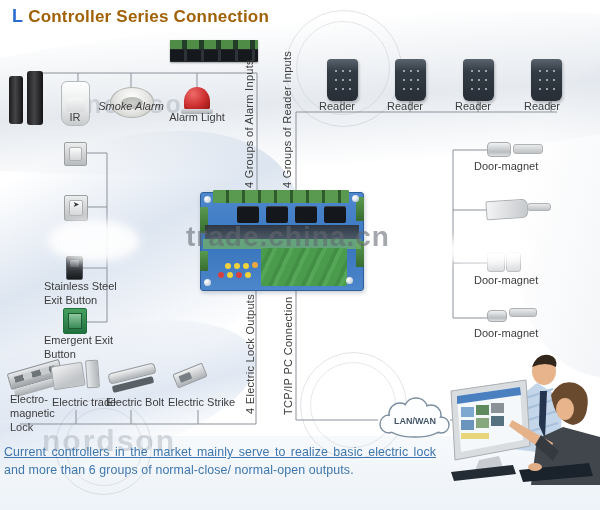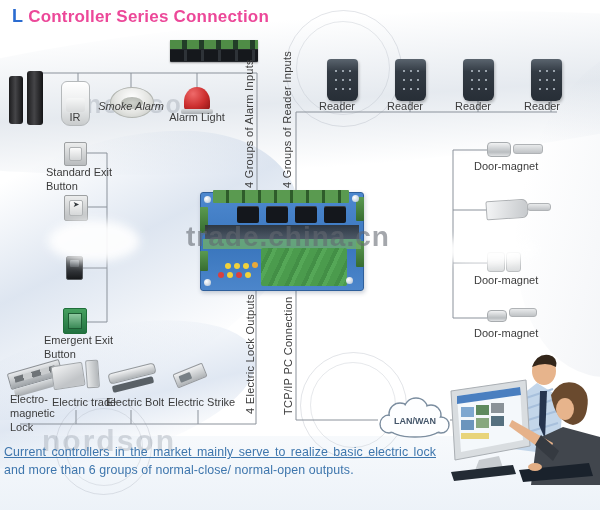--- a/index.html
+++ b/index.html
@@ -28,21 +28,21 @@
   .stamp .in{position:absolute;left:9%;top:9%;width:80%;height:80%;
              border:1px solid rgba(165,172,182,.28);border-radius:50%;}
   .wm-brand{position:absolute;color:rgba(152,160,170,.38);font-weight:bold;letter-spacing:2px;}
   .wm-site{position:absolute;left:186px;top:221px;font-size:28px;font-weight:bold;
            color:rgba(98,104,112,.58);letter-spacing:1px;z-index:7;}
   .blob{position:absolute;background:#fff;filter:blur(5px);opacity:.92;border-radius:50%;z-index:6;}
 
   
   .title{left:12px;top:6px;font-size:17px;font-weight:bold;letter-spacing:.2px;z-index:4;}
   .title .lx{color:#2b6cd0;margin-right:5px;font-size:18px;}
-  .title .tx{color:#ec4899;}
+  .title .tx{color:#a16207;}
 
   
   .lbl{position:absolute;font-size:11px;color:#3c3c3c;line-height:1.25;z-index:5;}
   .ctr{text-align:center;}
   .vlabel{position:absolute;writing-mode:vertical-rl;transform:rotate(180deg);
           font-size:11px;color:#3c3c3c;text-align:center;letter-spacing:.3px;z-index:5;white-space:nowrap;}
 
   
   #wires{position:absolute;left:0;top:0;z-index:2;}
 
@@ -214,28 +214,28 @@
       <div class="pad"></div>
     </div>
   <div class="lbl ctr" style="left:315px;top:100px;width:44px;">Reader</div>
   <div class="lbl ctr" style="left:383px;top:100px;width:44px;">Reader</div>
   <div class="lbl ctr" style="left:451px;top:100px;width:44px;">Reader</div>
   <div class="lbl ctr" style="left:520px;top:100px;width:44px;">Reader</div>
 
   <div class="dev exbtn" style="left:64px;top:142px;width:21px;height:22px;">
       <div class="inb"></div>
     </div>
-  <div class="lbl" style="left:46px;top:166px;width:68px;">Standard Exit Button</div>
 
   <div class="dev exbtn" style="left:64px;top:195px;width:22px;height:24px;">
       <div class="inb"></div>
       <div class="exmark">➤</div>
     </div>
 
   <div class="dev stainless" style="left:66px;top:256px;width:15px;height:22px;"></div>
+  <div class="lbl" style="left:44px;top:280px;width:82px;">Stainless Steel Exit Button</div>
 
   <div class="dev embtn" style="left:63px;top:308px;width:22px;height:24px;">
       <div class="inb"></div>
     </div>
   <div class="lbl" style="left:44px;top:334px;width:76px;">Emergent Exit Button</div>
 
   <div class="dev maglock" style="left:8px;top:366px;"></div>
   <div class="dev maglock2" style="left:14px;top:384px;"></div>
   <div class="lbl" style="left:10px;top:393px;width:52px;">Electro-magnetic Lock</div>
 

